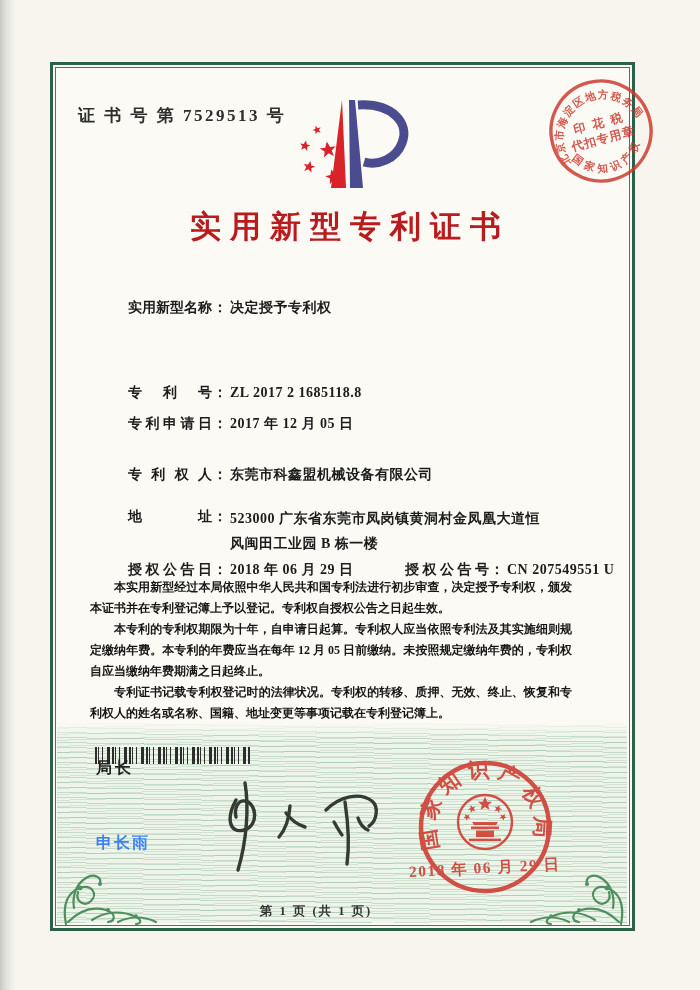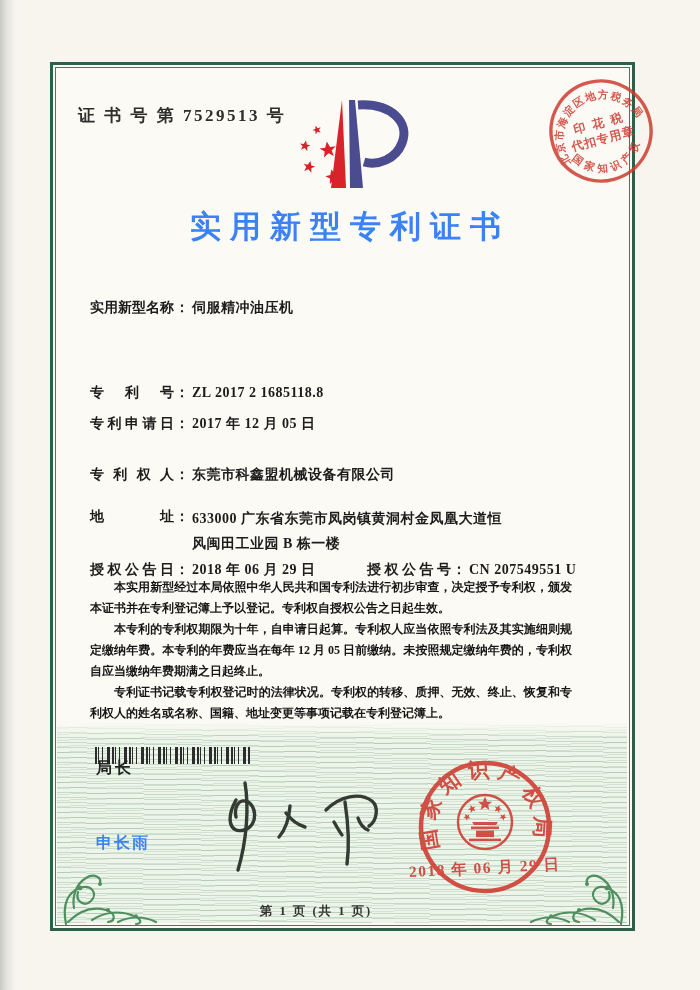--- a/index.html
+++ b/index.html
@@ -8,24 +8,24 @@
   .abs{position:absolute;}
   .edge-left{left:0;top:0;width:17px;height:990px;
     background:linear-gradient(90deg,#c9c9c4 0%,#e4e4df 40%,#f2f1ec 80%,#f7f6f0 100%);}
   .paper{left:17px;top:0;width:683px;height:990px;background:#f7f5ee;}
   
   .frame{left:50px;top:62px;width:579px;height:863px;border:3px solid #2a6148;background:#fbfaf4;}
   .frame-inner{position:absolute;inset:2px;border:1px solid #3f7c59;}
   
   .cert-no{left:78px;top:104px;font-size:17px;letter-spacing:2.5px;color:#2e2e2e;font-weight:600;}
   .title{left:0;top:206px;width:700px;text-align:center;font-size:31px;font-weight:700;
-         letter-spacing:9px;color:#3b82f6;}
+         letter-spacing:9px;color:#b91c1c;}
   
   .frow{left:90px;width:520px;font-size:14px;color:#1c1c1c;font-weight:600;line-height:22px;}
-  .flabel{display:inline-block;width:84px;text-align:justify;text-align-last:justify;}
+  .flabel{display:inline-block;width:84px;text-align:justify;text-align-last:justify;margin-left:38px;}
   .fcolon{display:inline-block;margin:0 3px 0 1px;}
   .fvalue{letter-spacing:0.5px;}
   .addr{display:inline-block;width:316px;vertical-align:top;line-height:25px;}
   .pair2{position:absolute;left:277px;top:0;white-space:nowrap;}
   
   .body-text{left:90px;top:577px;width:482px;font-size:12px;line-height:21px;color:#161616;
              font-weight:600;text-align:justify;}
   .body-text p{margin:0;text-indent:2em;}
   
   .band{left:57px;top:722px;width:570px;height:201px;background-color:#edf4e9;
@@ -75,33 +75,33 @@
     </g>
     <g fill="#4b4b8f">
       <polygon points="74,6 75,94 88,94 80,6"></polygon>
     </g>
     <path d="M83,11 C117,9 135,29 127,49 C121,65 103,72 89,68" stroke="#4b4b8f" stroke-width="9" fill="none"></path>
   </svg>
 
   <div class="abs title">实用新型专利证书</div>
 
   <div class="abs frow" style="top:297px">
-    <span class="flabel">实用新型名称</span><span class="fcolon">：</span><span class="fvalue">伺服精冲油压机</span>
+    <span class="flabel">实用新型名称</span><span class="fcolon">：</span><span class="fvalue">决定授予专利权</span>
   </div>
   <div class="abs frow" style="top:382px">
     <span class="flabel">专利号</span><span class="fcolon">：</span><span class="fvalue">ZL 2017 2 1685118.8</span>
   </div>
   <div class="abs frow" style="top:413px">
     <span class="flabel">专利申请日</span><span class="fcolon">：</span><span class="fvalue">2017 年 12 月 05 日</span>
   </div>
   <div class="abs frow" style="top:464px">
     <span class="flabel">专利权人</span><span class="fcolon">：</span><span class="fvalue">东莞市科鑫盟机械设备有限公司</span>
   </div>
   <div class="abs frow" style="top:506px">
-    <span class="flabel">地址</span><span class="fcolon">：</span><span class="fvalue addr">633000 广东省东莞市凤岗镇黄洞村金凤凰大道恒风闽田工业园 B 栋一楼</span>
+    <span class="flabel">地址</span><span class="fcolon">：</span><span class="fvalue addr">523000 广东省东莞市凤岗镇黄洞村金凤凰大道恒风闽田工业园 B 栋一楼</span>
   </div>
   <div class="abs frow" style="top:559px">
     <span class="flabel">授权公告日</span><span class="fcolon">：</span><span class="fvalue">2018 年 06 月 29 日</span>
     <span class="pair2"><span class="flabel">授权公告号</span><span class="fcolon">：</span><span class="fvalue">CN 207549551 U</span></span>
   </div>
 
   <div class="abs body-text">
     <p>本实用新型经过本局依照中华人民共和国专利法进行初步审查，决定授予专利权，颁发本证书并在专利登记簿上予以登记。专利权自授权公告之日起生效。</p>
     <p>本专利的专利权期限为十年，自申请日起算。专利权人应当依照专利法及其实施细则规定缴纳年费。本专利的年费应当在每年 12 月 05 日前缴纳。未按照规定缴纳年费的，专利权自应当缴纳年费期满之日起终止。</p>
     <p>专利证书记载专利权登记时的法律状况。专利权的转移、质押、无效、终止、恢复和专利权人的姓名或名称、国籍、地址变更等事项记载在专利登记簿上。</p>

